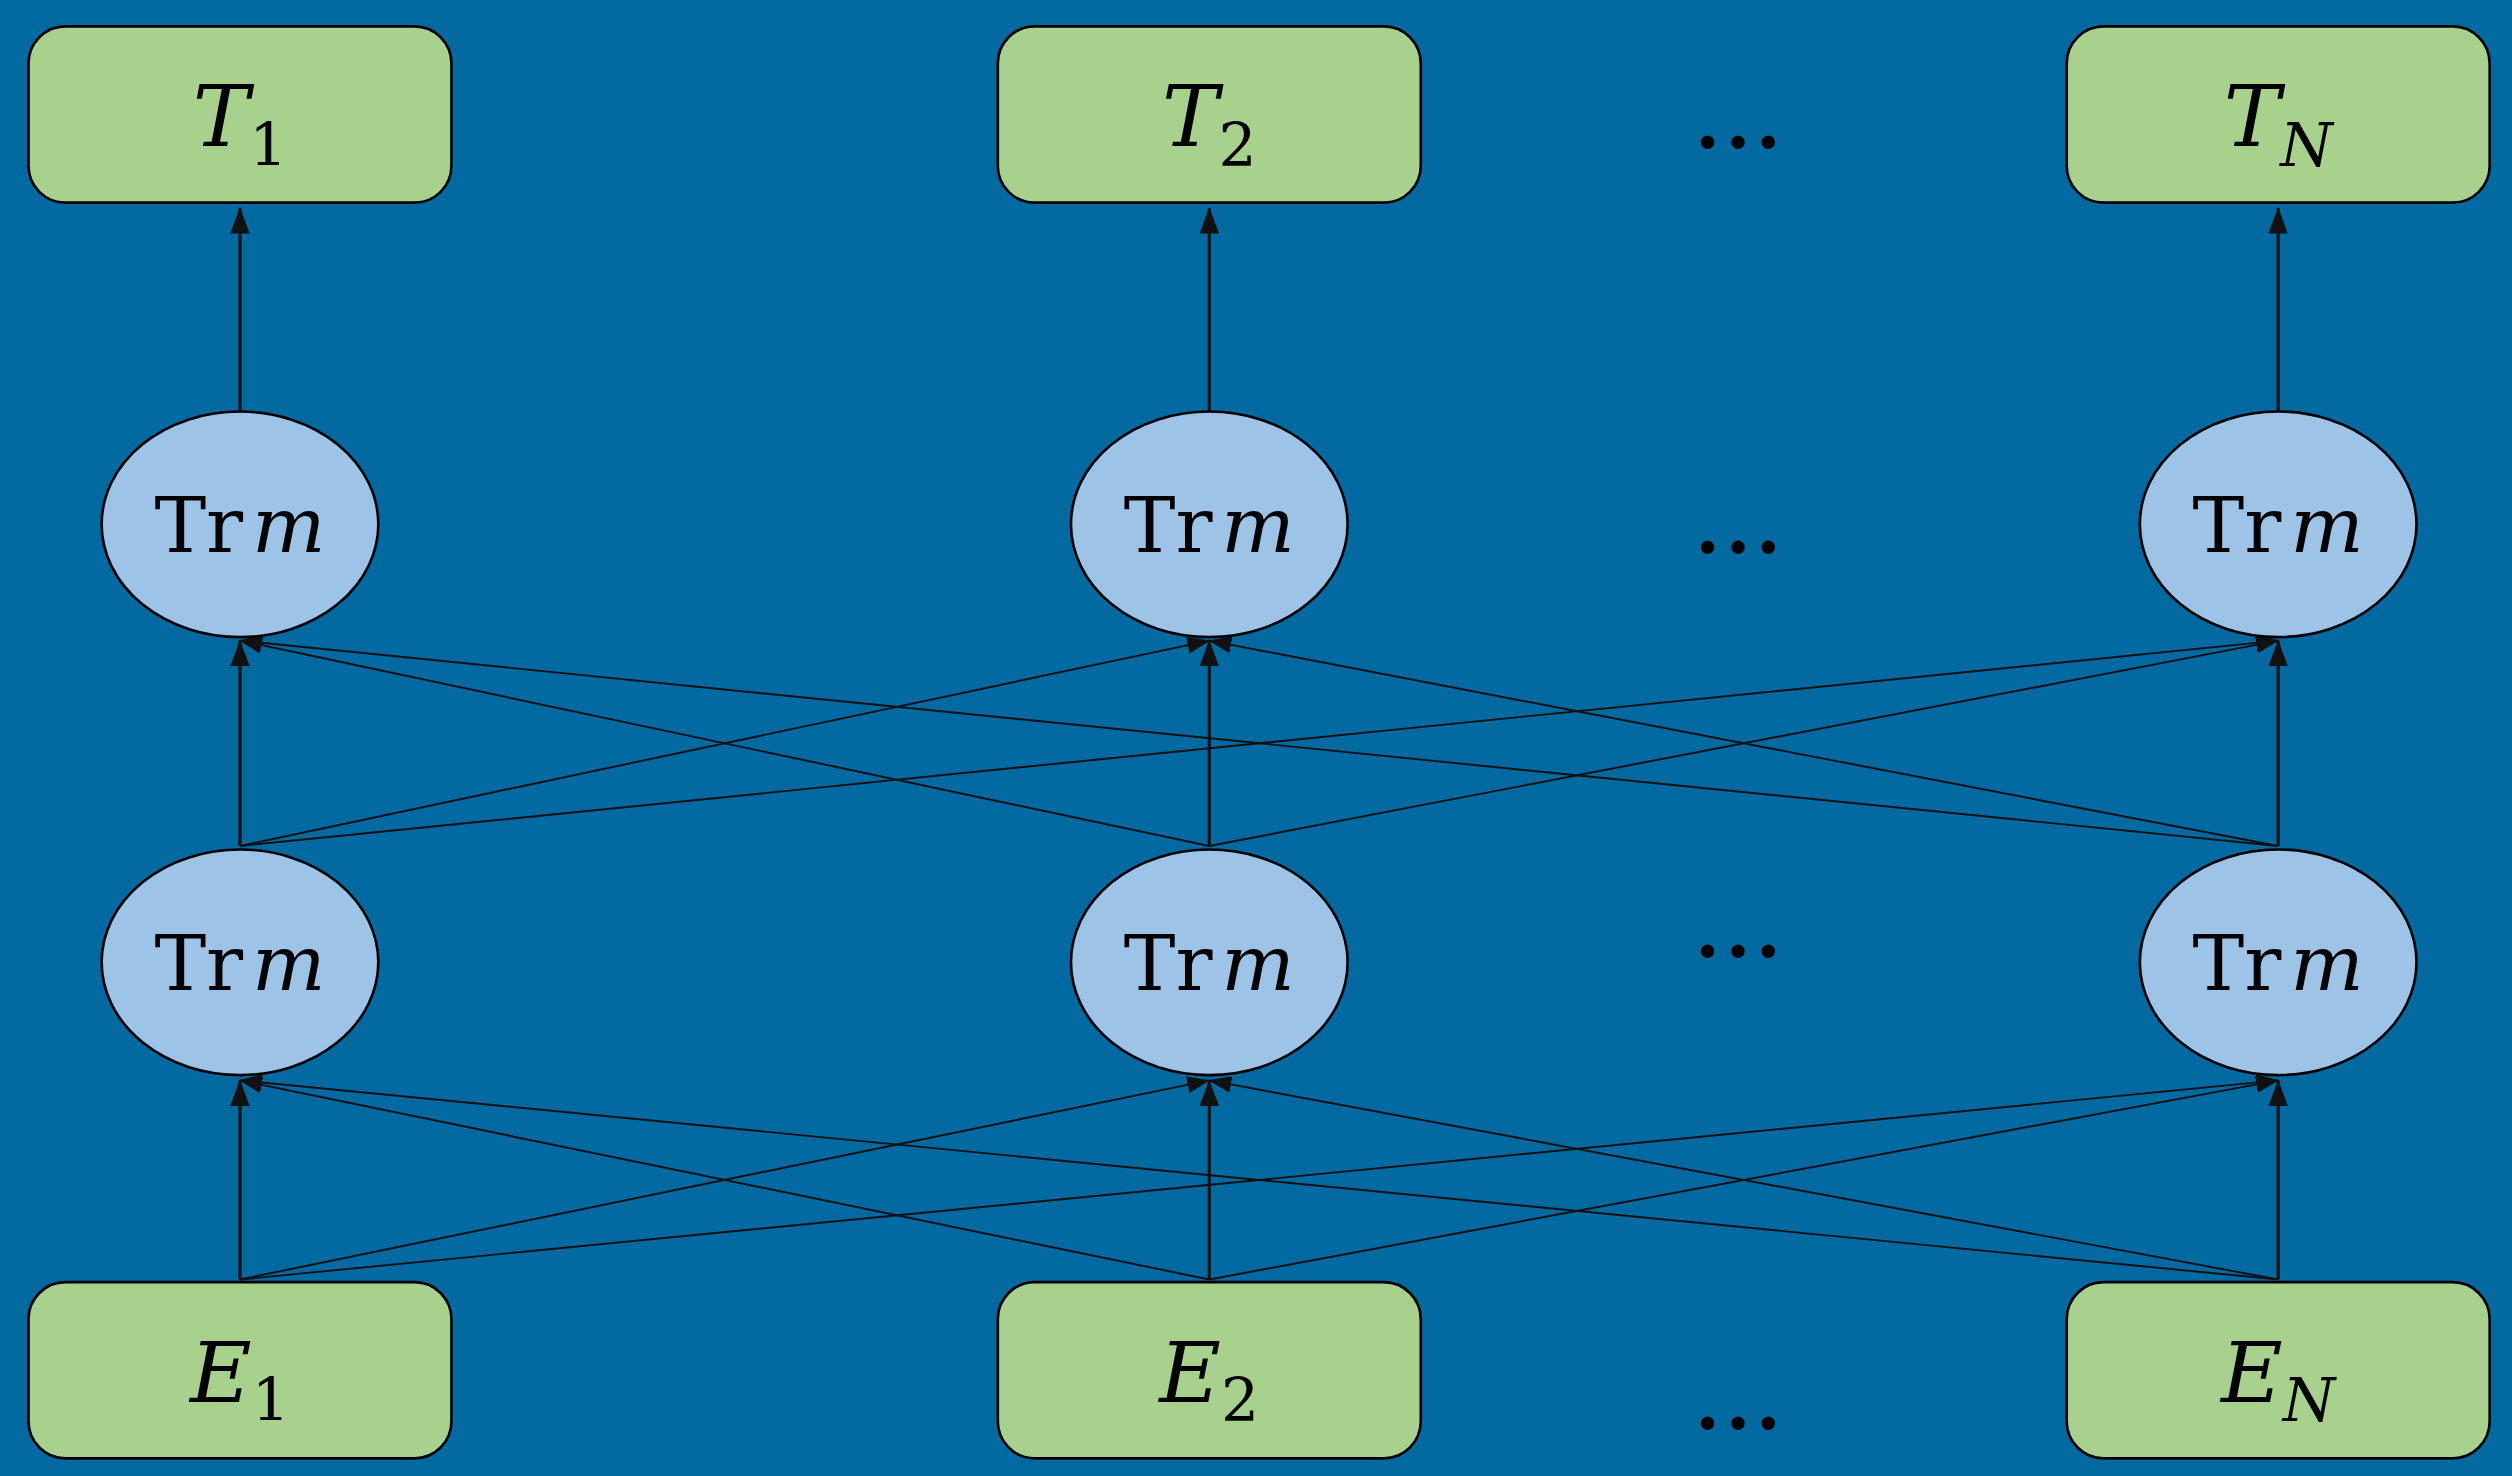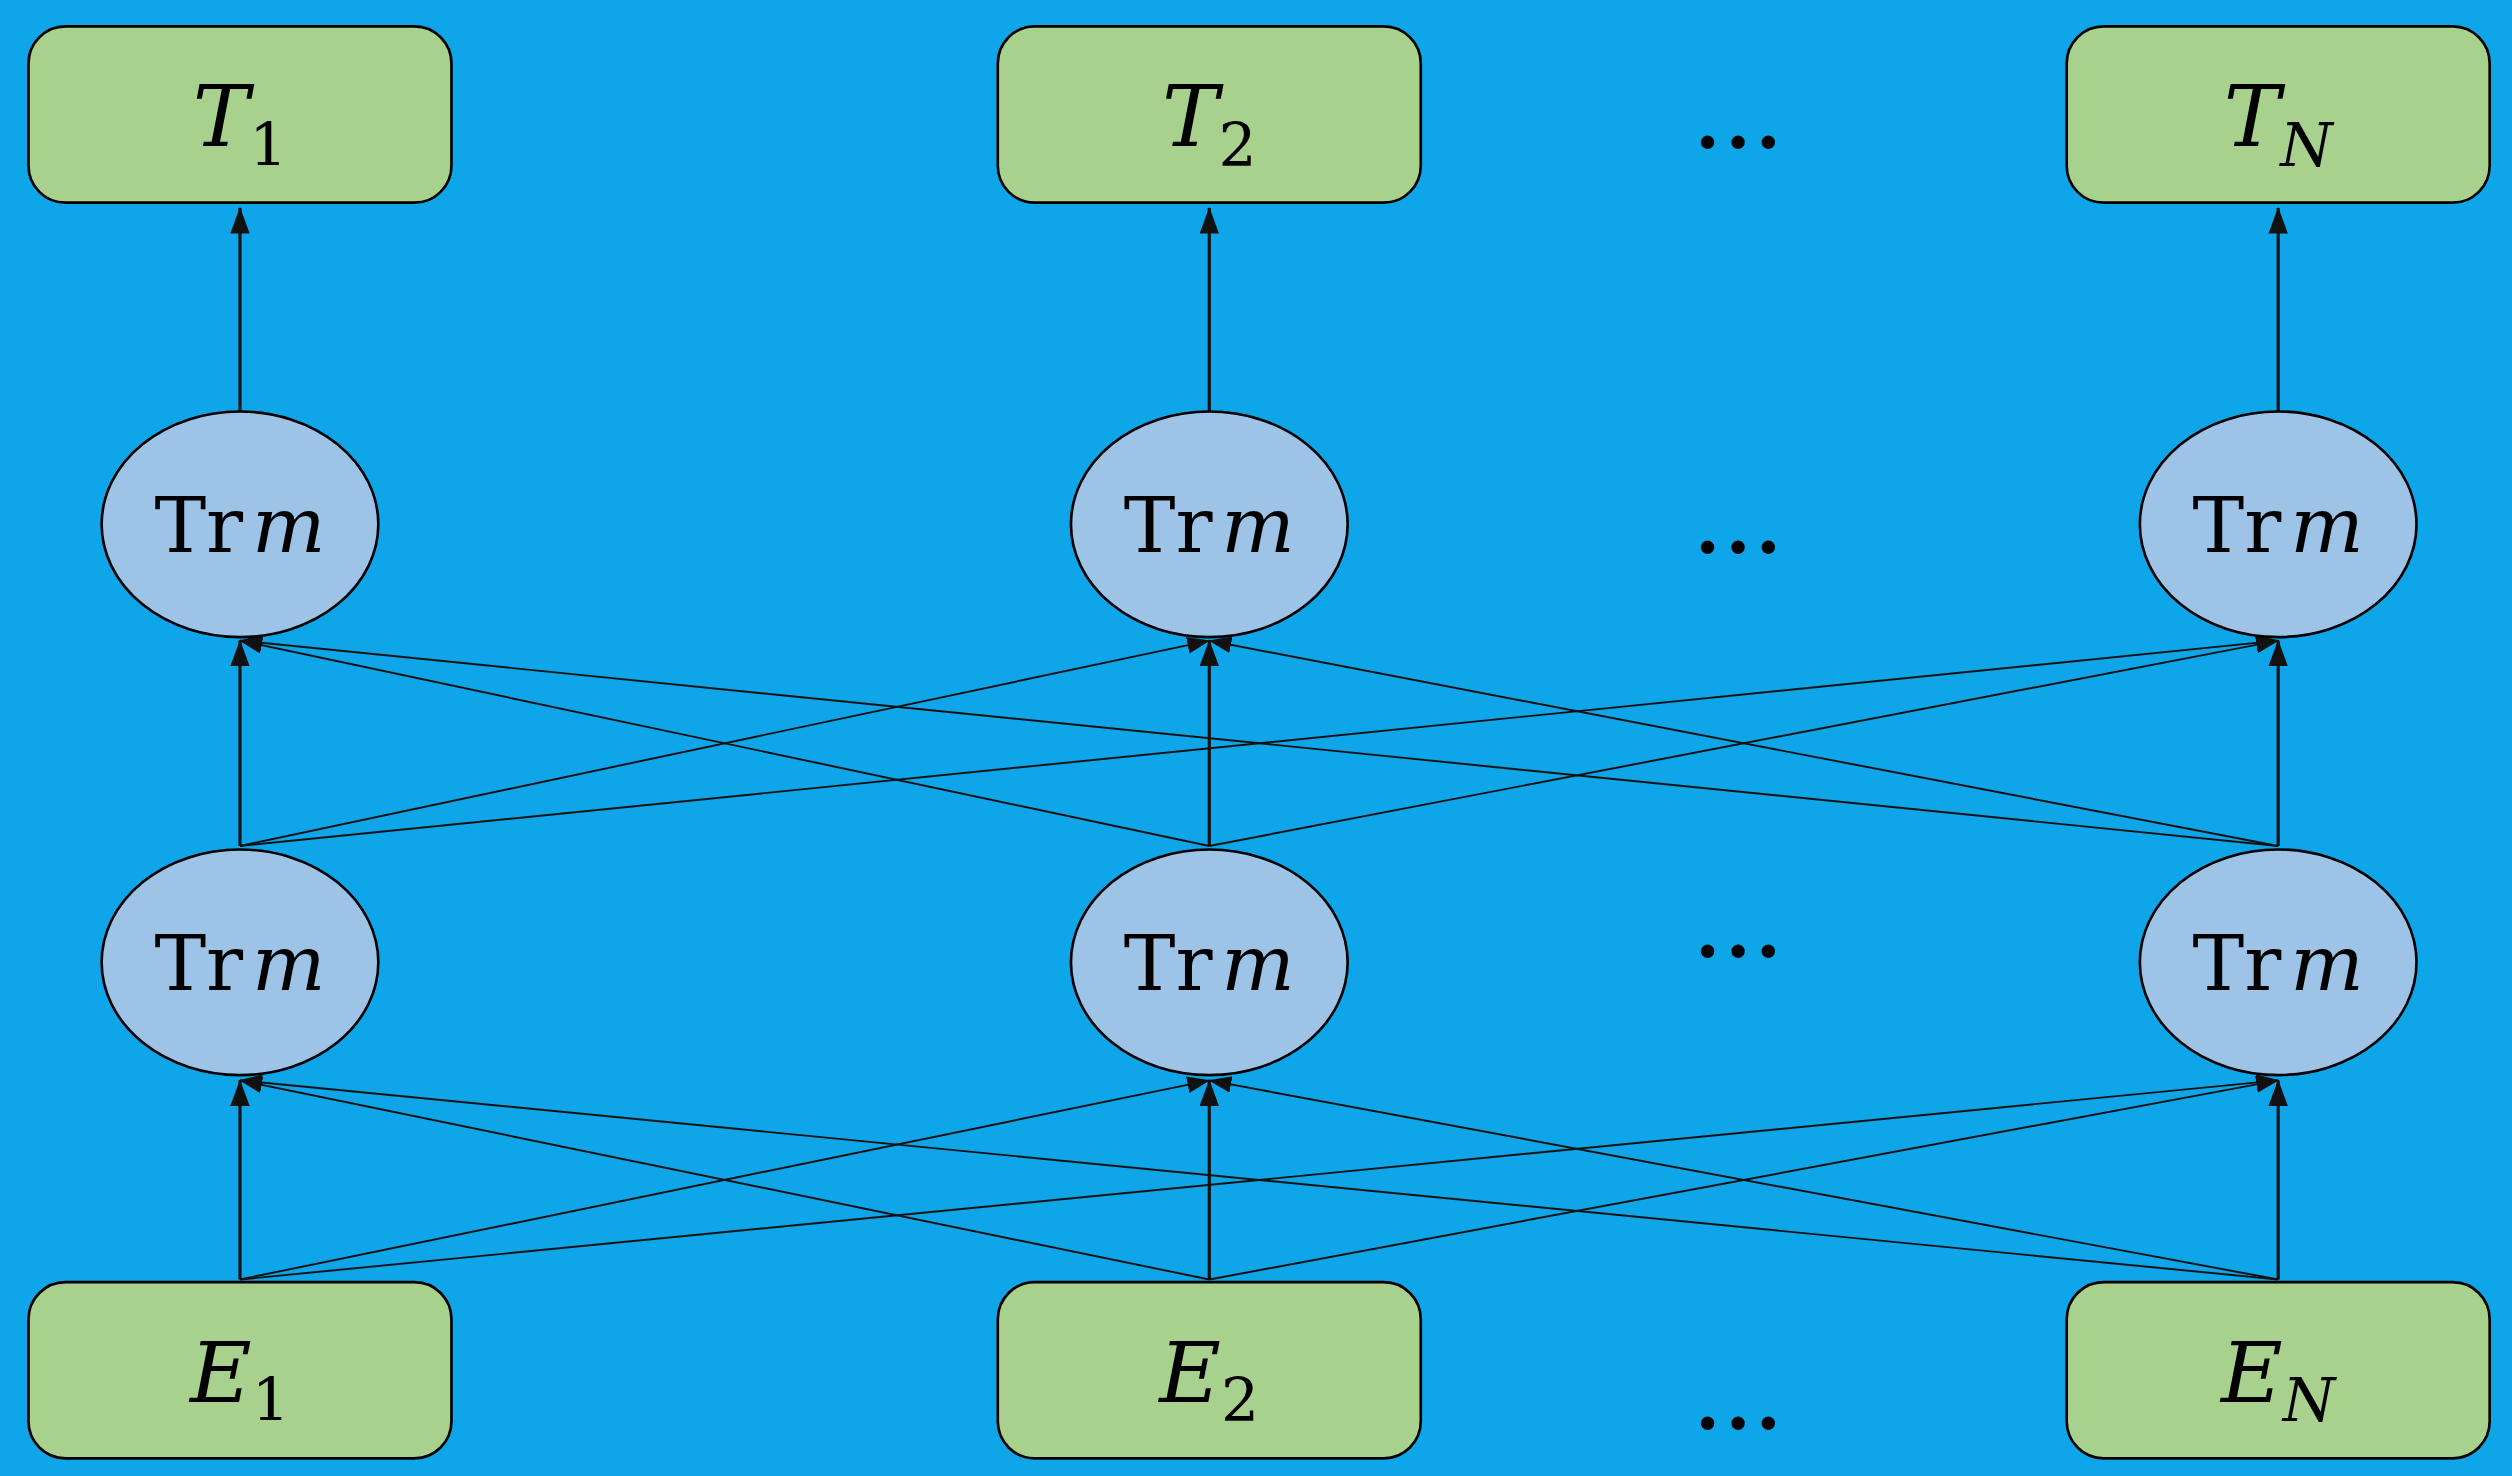--- a/index.html
+++ b/index.html
@@ -1,16 +1,16 @@
 <!DOCTYPE html>
 <html style="font-size:14px"><head>
 <meta charset="utf-8">
 <style>
   html,body{margin:0;padding:0;background:#ffffff;}
-  .canvas-wrap{width:2512px;height:1476px;overflow:hidden;background:#0ea5e9;}
+  .canvas-wrap{width:2512px;height:1476px;overflow:hidden;background:#0369a1;}
   svg{display:block;}
   text{font-family:"DejaVu Serif","Liberation Serif",serif;fill:#000000;}
   .node-label{font-size:96px;font-style:italic;}
   .node-sub{font-size:68px;}
   .trm-roman{font-size:88px;font-style:normal;}
   .trm-italic{font-size:88px;font-style:italic;}
   .dots{font-size:82px;font-weight:bold;font-style:normal;letter-spacing:6px;}
 </style>
 </head>
 <body>

